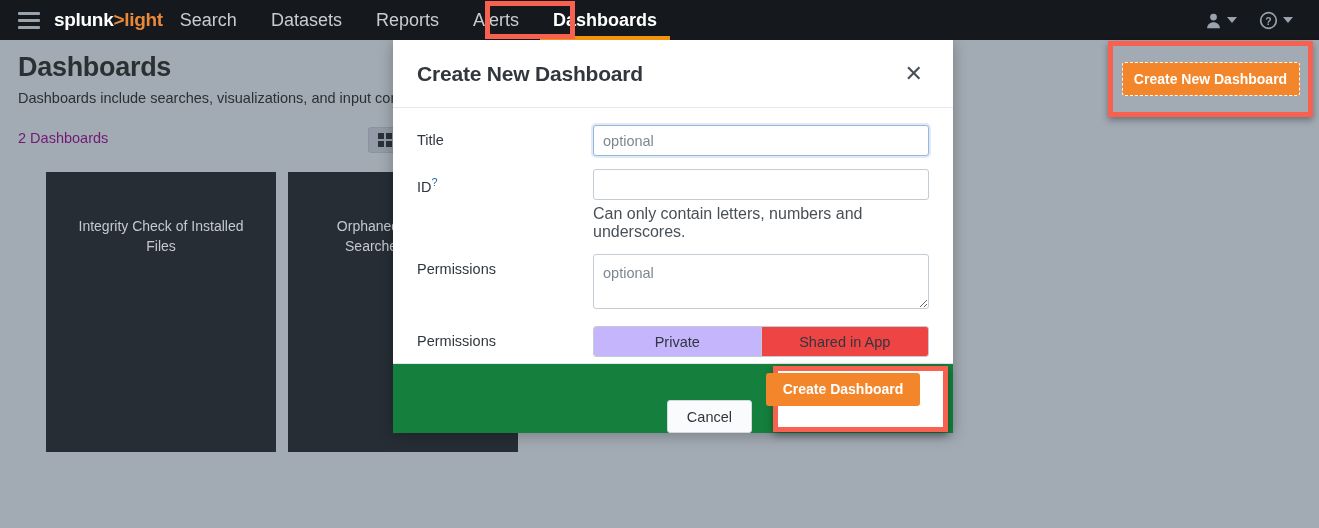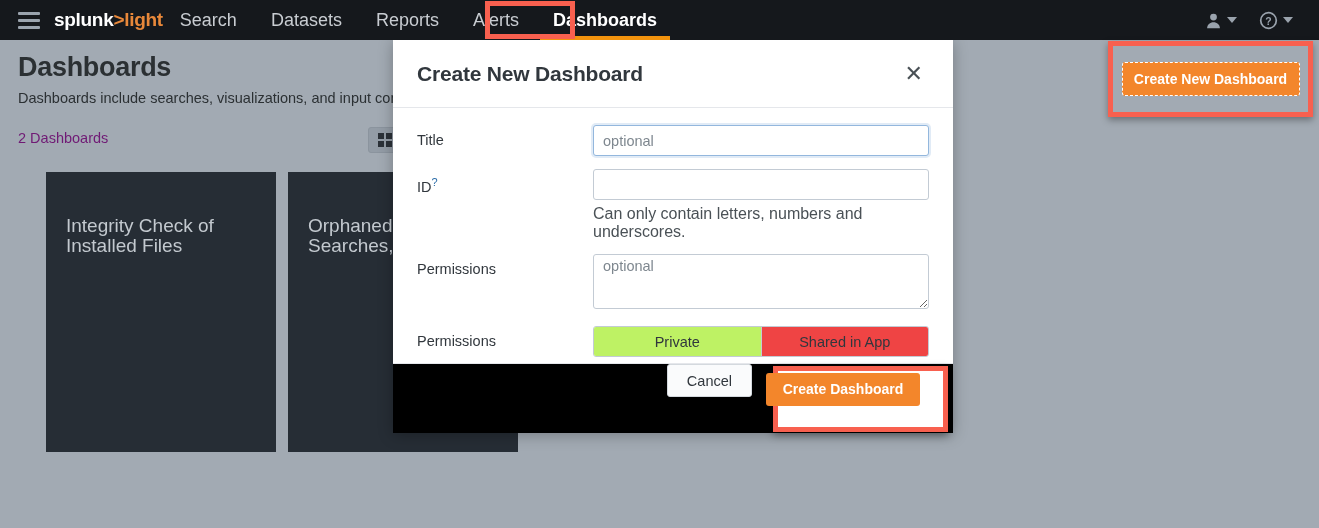--- a/index.html
+++ b/index.html
@@ -89,21 +89,21 @@
   
   .cards { position: absolute; left: 46px; top: 132px; display: flex; gap: 12px; }
   .card {
     width: 230px; height: 280px;
     background: #262d35;
     display: flex; align-items: flex-start; justify-content: center;
     padding-top: 44px;
     cursor: pointer;
   }
   .card-title {
-    color: #c3c9cf; font-size: 19px; text-align: left;
+    color: #c3c9cf; font-size: 14px; text-align: center;
     line-height: 20px; max-width: 190px;
   }
 
   
   .modal {
     position: absolute; left: 393px; top: 40px;
     width: 560px; height: 393px;
     background: #ffffff;
     box-shadow: 0 2px 14px rgba(0,0,0,0.28);
     z-index: 20;
@@ -126,41 +126,41 @@
     font-size: 14.5px; color: #31373d; padding-top: 7px;
     white-space: nowrap;
   }
   .flabel sup { color: #2b6ca8; font-size: 11px; vertical-align: super; cursor: pointer; }
   .fctl { flex: 1; }
 
   input.tin, textarea.tin {
     width: 336px; font-size: 14.5px; color: #31373d;
     font-family: "Liberation Sans", sans-serif;
     border: 1px solid #c3cbd4; border-radius: 3px;
-    padding: 2px 9px; background: #fff; outline: none;
+    padding: 9px 9px; background: #fff; outline: none;
   }
   input.tin { height: 31px; }
   input.tin.focused { border-color: #93b7dd; box-shadow: 0 0 0 2px rgba(147,183,221,0.28); }
   input.tin::placeholder, textarea.tin::placeholder { color: #7e878f; }
   textarea.tin { height: 55px; resize: vertical; line-height: 18px; }
 
   .hint { font-size: 16px; color: #4a5156; margin-top: 5px; }
 
   .seg { display: flex; width: 336px; border: 1px solid #c3cbd4; border-radius: 3px; overflow: hidden; }
   .seg div {
     flex: 1; height: 29px; display: flex; align-items: center; justify-content: center;
     font-size: 14.5px; color: #31373d; cursor: pointer; background: #ef4444;
   }
-  .seg div.on { background: #bef264; }
+  .seg div.on { background: #c4b5fd; }
   .seg div + div { border-left: 1px solid #c3cbd4; }
 
   .modal-foot {
     height: 70px; border-top: 1px solid #e5e7eb;
-    display: flex; align-items: flex-start; justify-content: flex-end;
-    padding-right: 24px; gap: 11px; background: #000000;
+    display: flex; align-items: flex-end; justify-content: flex-end;
+    padding-right: 24px; gap: 11px; background: #15803d;
   }
   .btn-cancel {
     height: 33px; padding: 0 19px; border-radius: 3px;
     border: 1px solid #d4d9de; background: #fafbfc;
     font-size: 14.5px; color: #31373d; cursor: pointer;
     font-family: "Liberation Sans", sans-serif;
   }
   .btn-primary {
     height: 33px; padding: 0 17px; border-radius: 3px;
     border: none; background: #f3862b;

